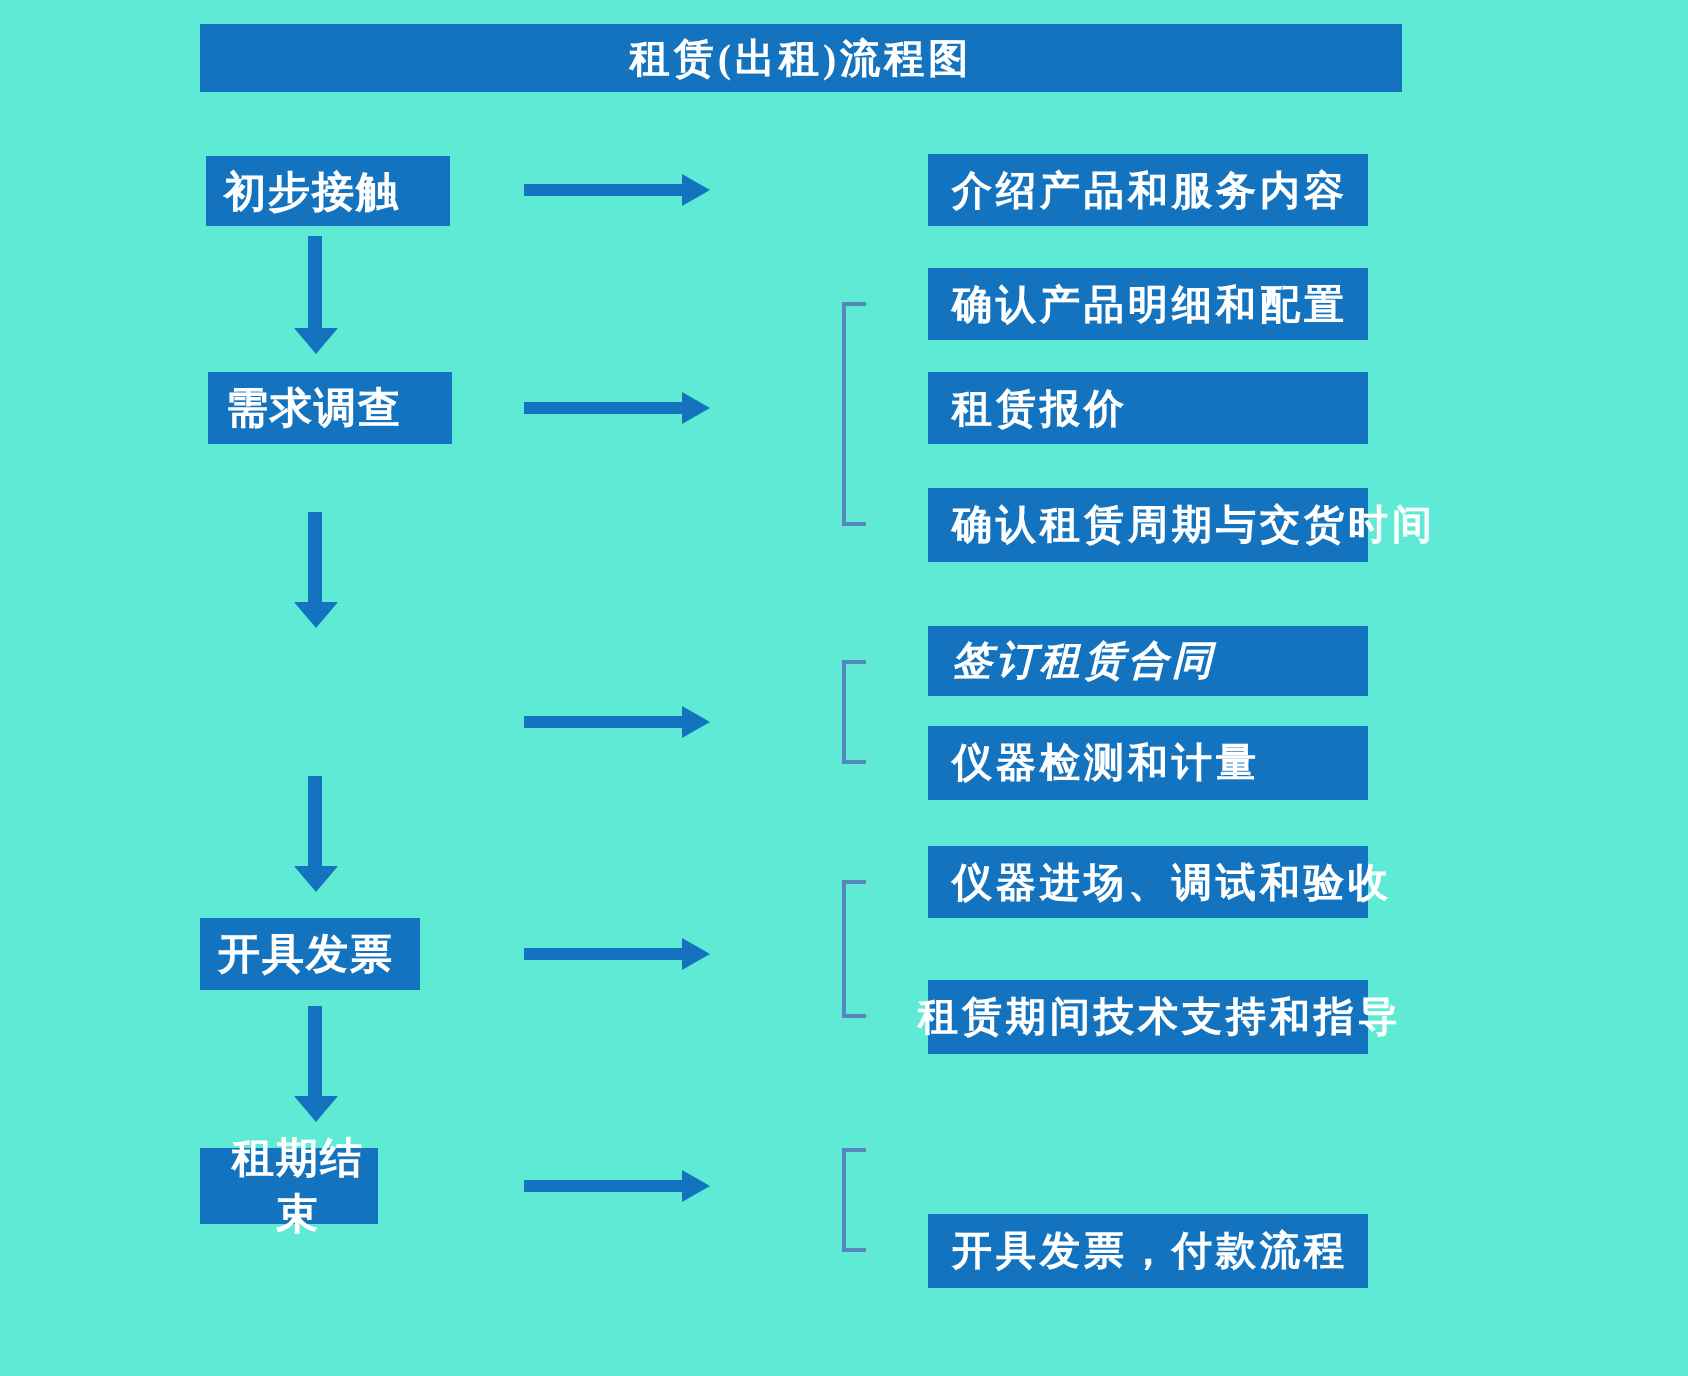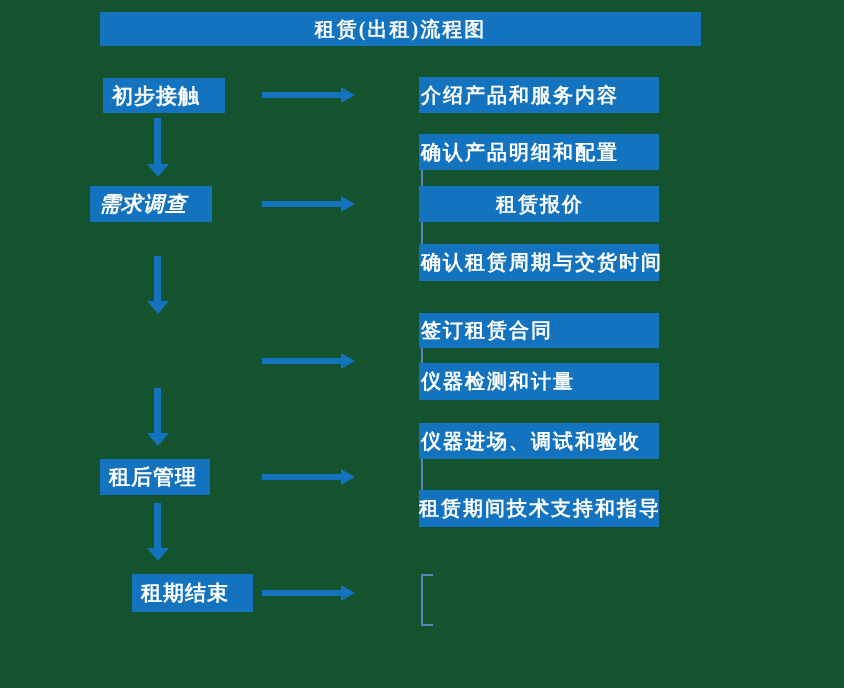--- a/index.html
+++ b/index.html
@@ -1,19 +1,19 @@
 <!DOCTYPE html>
 <html><head>
 <meta charset="utf-8">
 <style>
   html,body{margin:0;padding:0;background:#ffffff;}
   .stage{
     position:relative;
     width:844px;height:688px;
-    background:#14532d;
+    background:#5eead4;
     font-family:"Liberation Serif","DejaVu Serif",serif;
     overflow:hidden;
   }
   .bluebox{
     position:absolute;
     background:#1373be;
     color:#ffffff;
     font-weight:bold;
     display:flex;
     align-items:center;
@@ -23,37 +23,37 @@
     left:100px;top:12px;width:601px;height:34px;
     justify-content:center;
     font-size:20px;letter-spacing:2px;
   }
   .stepbox{
     font-size:21px;letter-spacing:1px;
     padding-left:9px;
     text-align:center;
   }
   .detailbox{
-    left:419px;width:240px;
+    left:464px;width:220px;
     font-size:20px;letter-spacing:2px;
-    padding-left:2px;
+    padding-left:12px;
     white-space:nowrap;
   }
   
   .sb0{left:103px;top:78px;width:122px;height:35px;}
-  .sb1{left:90px;top:186px;width:122px;height:36px;font-style:italic;}
+  .sb1{left:104px;top:186px;width:122px;height:36px;}
   .sb2{left:101px;top:343px;width:109px;height:38px;}
   .sb3{left:100px;top:459px;width:110px;height:36px;}
-  .sb4{left:100px;top:574px;width:121px;height:38px;margin-left:32px;}
+  .sb4{left:100px;top:574px;width:89px;height:38px;}
   
   .db0{top:77px;height:36px;}
   .db1{top:134px;height:36px;}
-  .db2{top:186px;height:36px;justify-content:center;}
+  .db2{top:186px;height:36px;}
   .db3{top:244px;height:37px;font-family:Liberation Mono, monospace;}
-  .db4{top:313px;height:35px;}
+  .db4{top:313px;height:35px;font-style:italic;}
   .db5{top:363px;height:37px;}
   .db6{top:423px;height:36px;}
   .db7{top:490px;height:37px;justify-content:center;}
   .db8{top:557px;height:37px;}
   .db9{top:607px;height:37px;}
   
   .varrow{position:absolute;left:147px;width:22px;}
   .varrow .shaft{position:absolute;left:7px;top:0;width:7px;background:#1373be;}
   .varrow .head{
     position:absolute;left:0;bottom:0;width:0;height:0;
@@ -102,21 +102,21 @@
     <span>租赁(出租)流程图</span>
   </div>
 
   <div class="bluebox stepbox sb0">
     <span>初步接触</span>
   </div>
   <div class="bluebox stepbox sb1">
     <span>需求调查</span>
   </div>
   <div class="bluebox stepbox sb3">
-    <span>租后管理</span>
+    <span>开具发票</span>
   </div>
   <div class="bluebox stepbox sb4">
     <span>租期结束</span>
   </div>
 
   <div class="varrow va0">
       <div class="shaft"></div>
       <div class="head"></div>
     </div>
   <div class="varrow va1">
@@ -175,14 +175,17 @@
   </div>
   <div class="bluebox detailbox db5">
     <span>仪器检测和计量</span>
   </div>
   <div class="bluebox detailbox db6">
     <span>仪器进场、调试和验收</span>
   </div>
   <div class="bluebox detailbox db7">
     <span>租赁期间技术支持和指导</span>
   </div>
+  <div class="bluebox detailbox db9">
+    <span>开具发票，付款流程</span>
+  </div>
 
 </div>
 
 </body></html>

